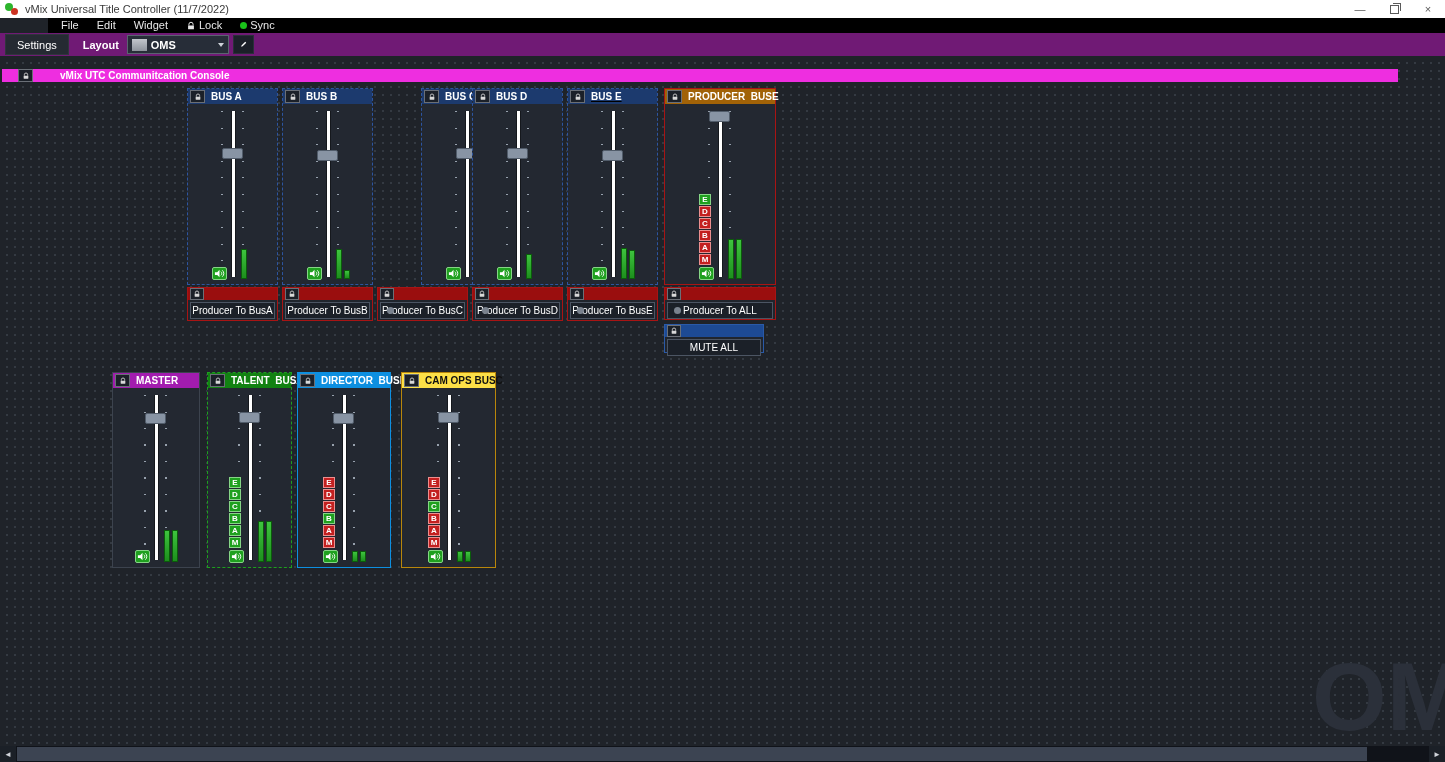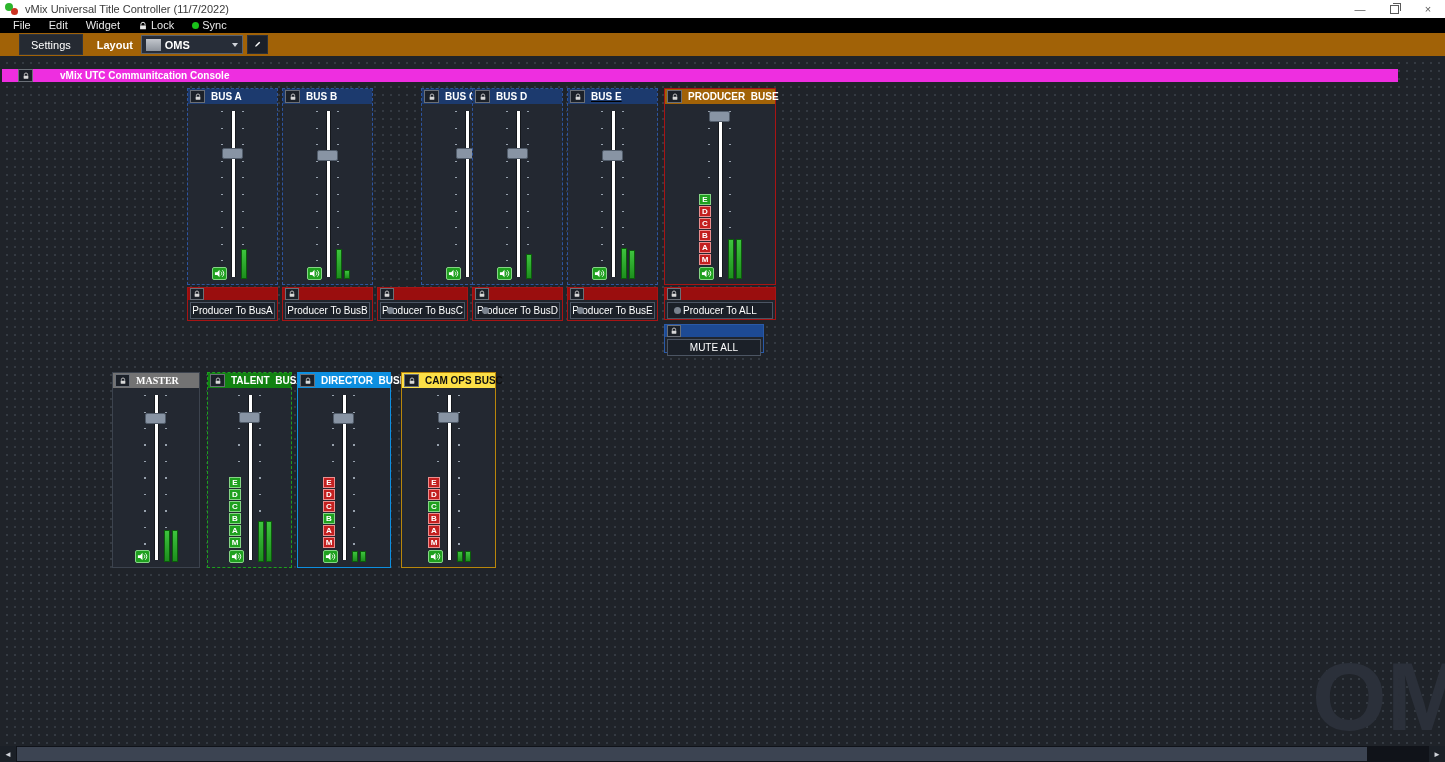--- a/index.html
+++ b/index.html
@@ -11,26 +11,26 @@
   .logo i{position:absolute;border-radius:50%;}
   .logo .c1{width:8px;height:8px;background:#2db52d;left:0;top:0;}
   .logo .c2{width:7px;height:7px;background:#cc3322;left:6px;top:5px;}
   .wtitle{font-size:11px;color:#3a3a3a;margin-left:6px;flex:1;white-space:nowrap;}
   .wc{display:flex;height:100%;}
   .wc .wbtn{width:34px;height:100%;display:flex;align-items:center;justify-content:center;color:#5a5a5a;font-size:11px;cursor:default;}
   .rest-box{width:7px;height:7px;border:1px solid #5a5a5a;position:relative;display:inline-block;}
   .rest-box::before{content:"";position:absolute;left:2px;top:-3px;width:7px;height:7px;border:1px solid #5a5a5a;border-left:none;border-bottom:none;}
 
   
-  .menubar{height:15px;background:#000;display:flex;align-items:center;padding-left:4px;}
+  .menubar{height:15px;background:#000;display:flex;align-items:center;padding-left:4px;margin-left:48px;}
   .mi{color:#e8e8e8;font-size:11px;padding:0 9px;display:flex;align-items:center;gap:3px;line-height:15px;}
   .sync-dot{width:7px;height:7px;border-radius:50%;background:#19c119;display:inline-block;}
 
   
-  .toolbar{height:23px;background:#a16207;display:flex;align-items:center;padding-left:19px;}
+  .toolbar{height:23px;background:#701a75;display:flex;align-items:center;padding-left:5px;}
   .tb-settings{background:#252a32;color:#fff;border:1px solid #30353d;font-size:11px;height:21px;padding:0 11px;font-family:inherit;}
   .tb-layout{color:#fff;font-weight:bold;font-size:11px;margin-left:14px;}
   .tb-select{width:92px;height:17px;margin-left:8px;background:#272d38;border:1px solid #5a6370;display:flex;align-items:center;padding:0 4px;color:#fff;font-size:11px;font-weight:bold;gap:4px;}
   .swatch{width:15px;height:12px;background:linear-gradient(#c2c6cc,#8d939c);display:inline-block;}
   .chev{margin-left:auto;width:0;height:0;border-left:3px solid transparent;border-right:3px solid transparent;border-top:4px solid #cfd3d9;}
   .tb-edit{width:21px;height:19px;margin-left:4px;background:#1b2029;border:1px solid #2a303a;display:flex;align-items:center;justify-content:center;}
 
   
   .workspace{position:absolute;left:0;top:56px;width:1445px;height:690px;background-color:#1f2329;
     background-image:radial-gradient(#343a42 1px, transparent 1.2px);background-size:8px 8px;background-position:3px 3px;}
@@ -301,21 +301,21 @@
                 <path d="M15 8 a5 5 0 0 1 0 8 M18 5 a9 9 0 0 1 0 14" fill="none" stroke="#fff" stroke-width="2"></path>
               </svg>
             </div>
             <div class="meters" style="left: 63px; bottom: 5px;">
               <div class="meter" style="height: 40px;"></div>
               <div class="meter" style="height: 40px;"></div>
             </div>
           </div>
         </div>
         <div class="panel" style="left: 112px; top: 316px; width: 88px; height: 196px; border: 1px solid rgb(60, 67, 78);">
-          <div class="panel-header" style="background: #737373; color: rgb(255, 255, 255); font-family: Liberation Serif, serif;">
+          <div class="panel-header" style="background: #a21caf; color: rgb(255, 255, 255);">
             <span class="lockbox">
               <svg viewBox="0 0 24 24" width="8" height="8">
                 <path d="M7 11 V8 a5 5 0 0 1 10 0 v3" fill="none" stroke="#d8d8d8" stroke-width="2.6"></path>
                 <rect x="5" y="11" width="14" height="9" rx="1" fill="#d8d8d8"></rect>
               </svg>
             </span>
             <span class="hlabel">MASTER</span>
           </div>
           <div class="panel-body">
             <div class="track" style="left: 42px; top: 7px; height: 165px;"></div>

